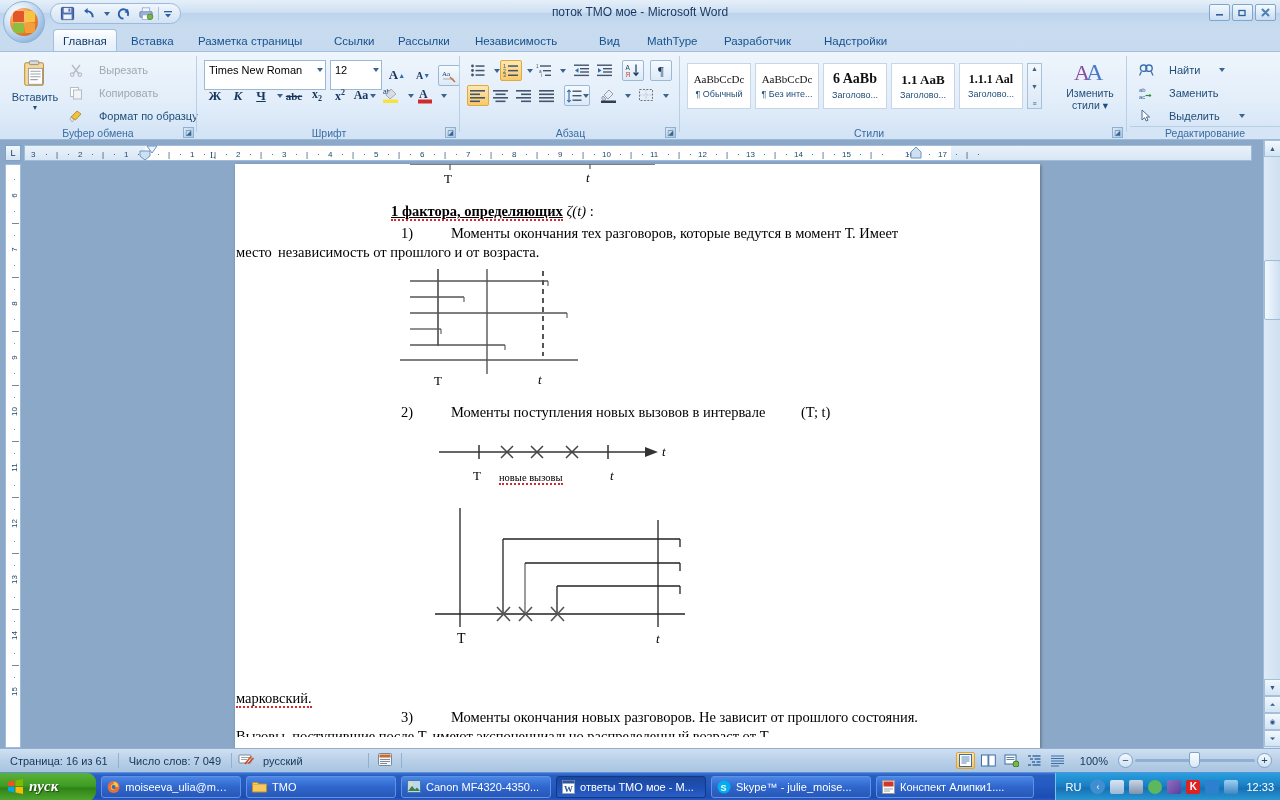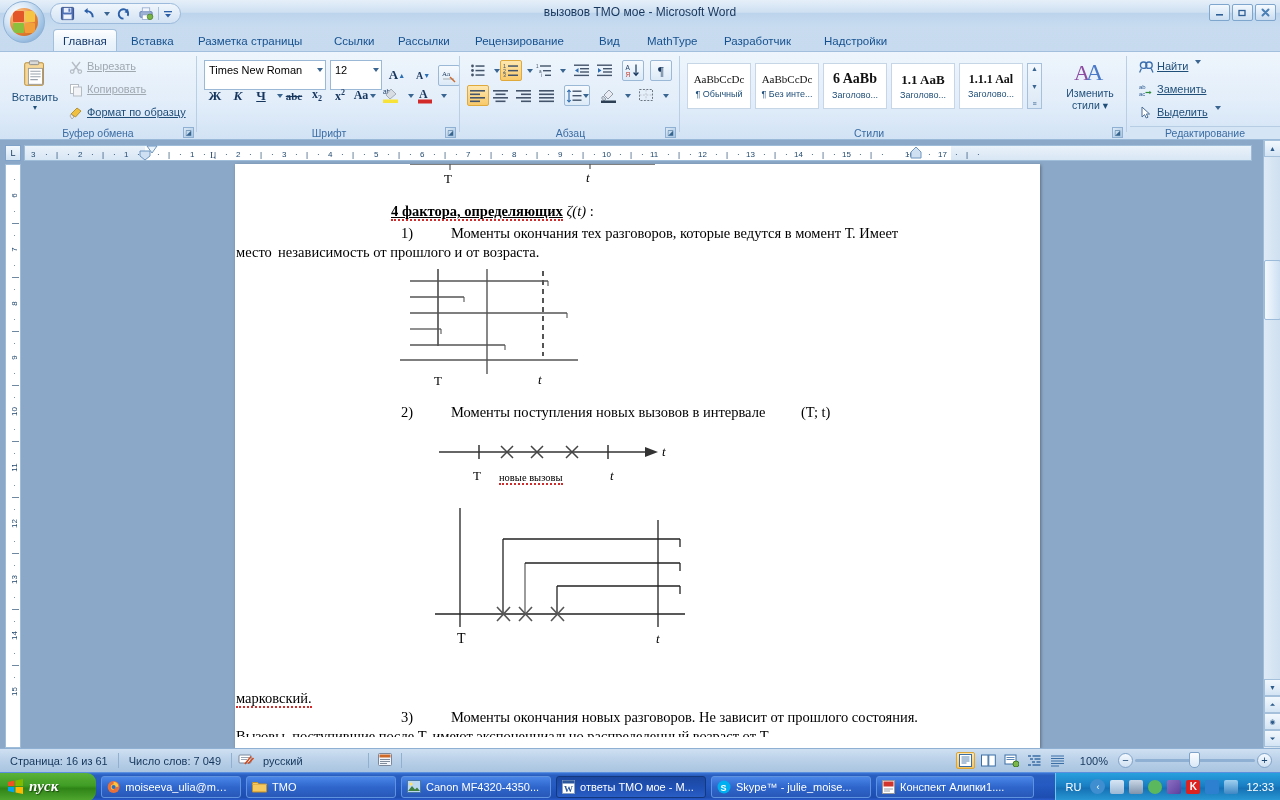--- a/index.html
+++ b/index.html
@@ -91,22 +91,22 @@
   }
   .grp-sep { position:absolute; top:4px; width:1px; height:76px; background:#b9cfe5; }
   .dlg-launch {
     position:absolute; bottom:2px; right:2px; width:11px; height:11px;
     background:linear-gradient(135deg,#dceaf7,#a9c6e2); border:1px solid #8fb0d2;
     font-size:7px; color:#35648f; text-align:center; line-height:10px;
   }
 
   
   .rbtn {
-    display:inline-flex; gap:3px;
-    height:20px; padding:0 3px; font-size:11px; color:#1f4e79; white-space:nowrap;text-decoration:underline;
+    display:inline-flex; align-items:center; gap:15px;
+    height:20px; padding:0 3px; font-size:11px; color:#1f4e79; white-space:nowrap;
   }
   .rbtn.dim { color:#a0a8b0; }
   .ico { display:inline-block; width:15px; height:15px; position:relative; }
   .fmtbox {
     height:30px; border:1px solid #9bb8d6; background:#fff;
     display:inline-flex; align-items:center; padding:0 2px 11px 4px;
     font-size:11px; color:#000; font-family:"Liberation Sans", sans-serif;
   }
   .caret { width:0;height:0;border-left:3px solid transparent;border-right:3px solid transparent;border-top:4px solid #3a6590; margin-left:4px; }
   .tbtn {
@@ -248,21 +248,21 @@
   .lang-ind { font-size:11px; color:#fff; padding-right:4px; }
 </style>
 </head>
 <body>
 
 <div id="app">
 
   <div class="win">
 
     <div class="titlebar">
-      <div class="title-text">вызовов ТМО мое  -  Microsoft Word</div>
+      <div class="title-text">поток ТМО мое  -  Microsoft Word</div>
       <div class="win-btns">
         <div class="win-btn">
           <svg width="11" height="11" viewBox="0 0 11 11">
               <rect x="2" y="7" width="7" height="1.6" fill="#2e5f96"></rect>
             </svg>
         </div>
         <div class="win-btn">
           <svg width="11" height="11" viewBox="0 0 11 11">
             <rect x="2" y="3.5" width="6" height="5" fill="none" stroke="#2e5f96" stroke-width="1.3"></rect>
           </svg>
@@ -324,21 +324,21 @@
         </svg>
       </div>
     </div>
 
     <div class="tabrow">
       <div class="tab active" style="left:53px">Главная</div>
       <div class="tab" style="left:122px">Вставка</div>
       <div class="tab" style="left:189px">Разметка страницы</div>
       <div class="tab" style="left:325px">Ссылки</div>
       <div class="tab" style="left:389px">Рассылки</div>
-      <div class="tab" style="left:466px">Рецензирование</div>
+      <div class="tab" style="left:466px">Независимость</div>
       <div class="tab" style="left:590px">Вид</div>
       <div class="tab" style="left:638px">MathType</div>
       <div class="tab" style="left:715px">Разработчик</div>
       <div class="tab" style="left:815px">Надстройки</div>
     </div>
 
     <div class="ribbon">
 
       <div class="grp" style="left:0; width:196px;">
         <div style="position:absolute; left:8px; top:6px; width:54px; text-align:center;">
@@ -831,21 +831,21 @@
 
           <svg style="position:absolute;left:0;top:0" width="805" height="40">
             <line x1="175" y1="0" x2="420" y2="0" stroke="#555" stroke-width="1.4"></line>
             <line x1="215" y1="0" x2="215" y2="6" stroke="#555" stroke-width="1.2"></line>
             <line x1="355" y1="0" x2="355" y2="5" stroke="#555" stroke-width="1.2"></line>
           </svg>
           <div class="para" style="left:209px; top:6px; font-size:13px;">T</div>
           <div class="para" style="left:351px; top:5px; font-style:italic; font-size:13px;">t</div>
 
           <div class="para" style="left:156px; top:38px;">
-            <span class="underline-head spell">4 фактора, определяющих</span>
+            <span class="underline-head spell">1 фактора, определяющих</span>
             <span style="font-style:italic;font-family:Liberation Serif, serif;">ζ(t)</span>
             <span>:</span>
           </div>
 
           <div class="para" style="left:166px; top:60px;">1)</div>
           <div class="para" style="left:216px; top:60px;">Моменты окончания тех разговоров, которые ведутся в момент Т. Имеет</div>
           <div class="para" style="left:1px; top:79px;">место</div>
           <div class="para" style="left:43px; top:79px;">независимость от прошлого и от возраста.</div>
 
           <svg style="position:absolute;left:165px;top:105px" width="190" height="110">

